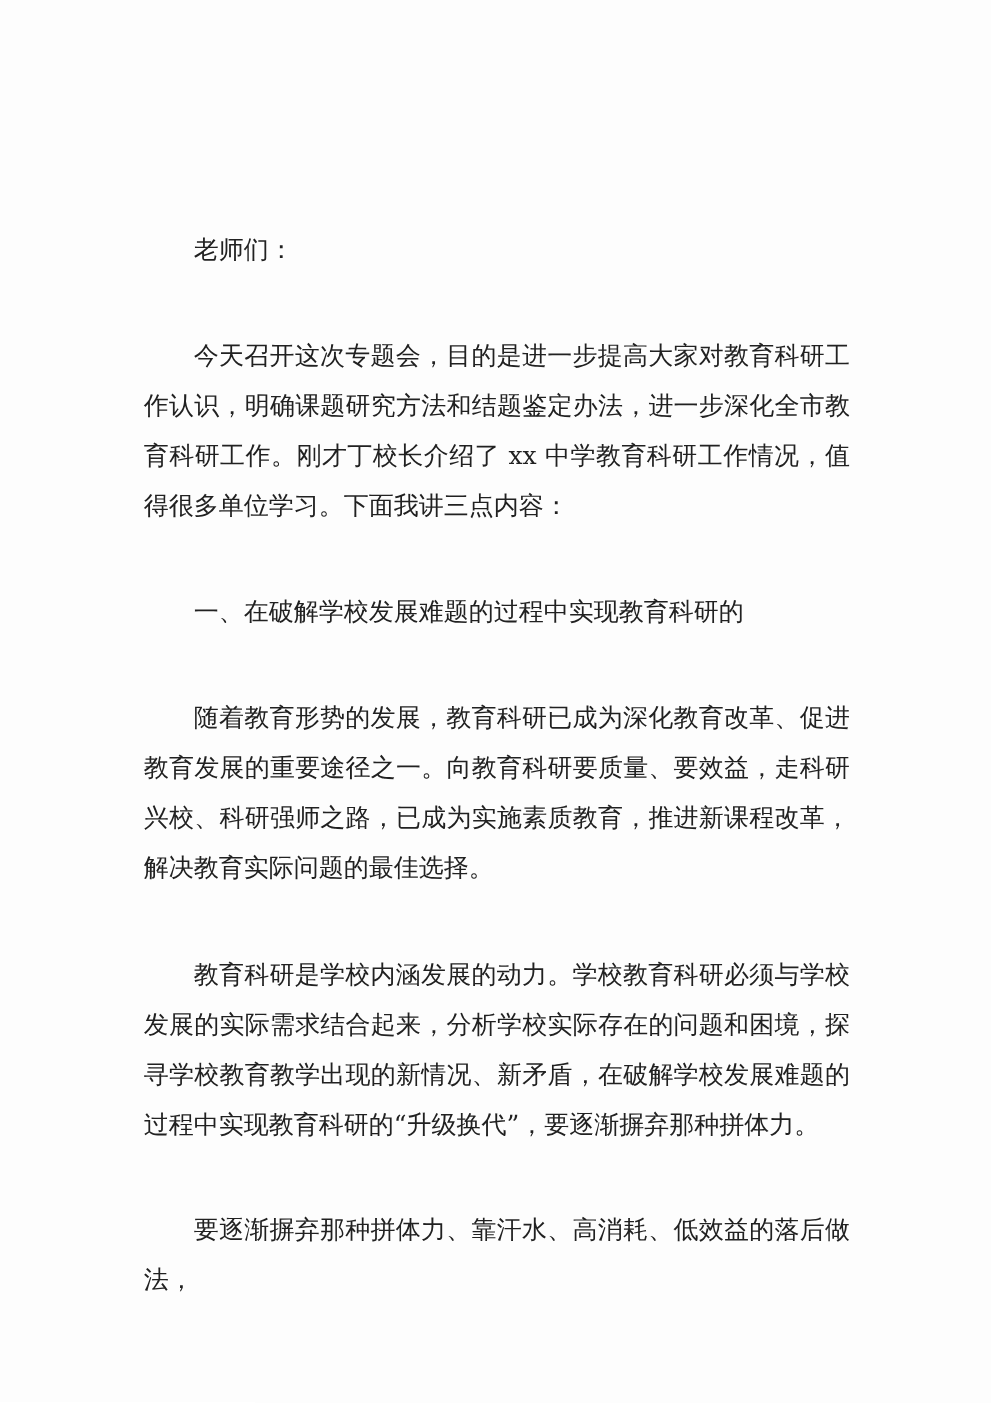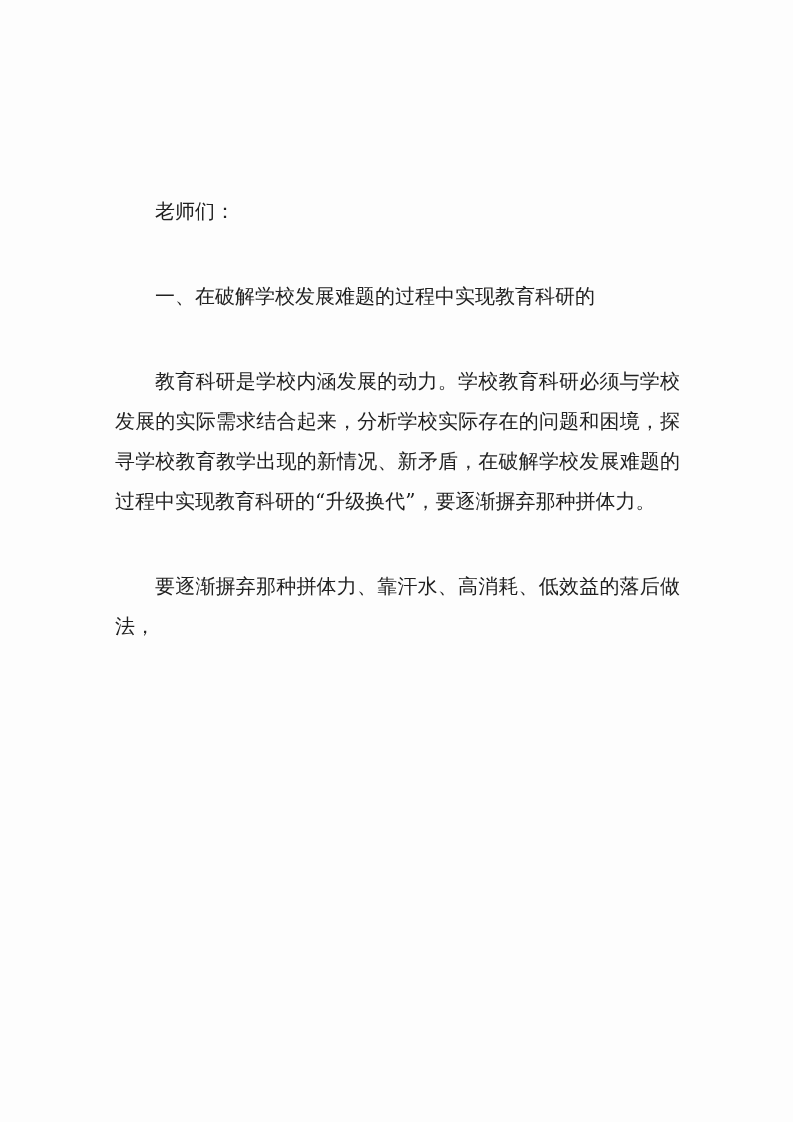--- a/index.html
+++ b/index.html
@@ -12,21 +12,21 @@
     position: relative;
     width: 793px;
     height: 1122px;
     background: #fdfdfd;
     overflow: hidden;
     font-family: "DejaVu Serif", "Liberation Serif", serif;
   }
   .doc-body {
     position: absolute;
     left: 115px;
-    top: 191px;
+    top: 179px;
     width: 565px;
   }
   .doc-par {
     margin: 0 0 45px 0;
     font-size: 20px;
     line-height: 40px;
     color: #212121;
     text-align: justify;
     text-indent: 2em;
     letter-spacing: 0;
@@ -41,22 +41,24 @@
   }
 </style>
 </head>
 <body>
 
 <div class="page">
   <div class="doc-body">
 
     <p class="doc-par">老师们：</p>
 
+    <p class="doc-par">今天召开这次专题会，目的是进一步提高大家对教育科研工作认识，明确课题研究方法和结题鉴定办法，进一步深化全市教育科研工作。刚才丁校长介绍了 xx 中学教育科研工作情况，值得很多单位学习。下面我讲三点内容：</p>
 
     <p class="doc-par doc-heading">一、在破解学校发展难题的过程中实现教育科研的</p>
 
+    <p class="doc-par">随着教育形势的发展，教育科研已成为深化教育改革、促进教育发展的重要途径之一。向教育科研要质量、要效益，走科研兴校、科研强师之路，已成为实施素质教育，推进新课程改革，解决教育实际问题的最佳选择。</p>
 
     <p class="doc-par">教育科研是学校内涵发展的动力。学校教育科研必须与学校发展的实际需求结合起来，分析学校实际存在的问题和困境，探寻学校教育教学出现的新情况、新矛盾，在破解学校发展难题的过程中实现教育科研的“升级换代”，要逐渐摒弃那种拼体力。</p>
 
     <p class="doc-par">要逐渐摒弃那种拼体力、靠汗水、高消耗、低效益的落后做法，</p>
 
   </div>
 </div>
 
 </body></html>

